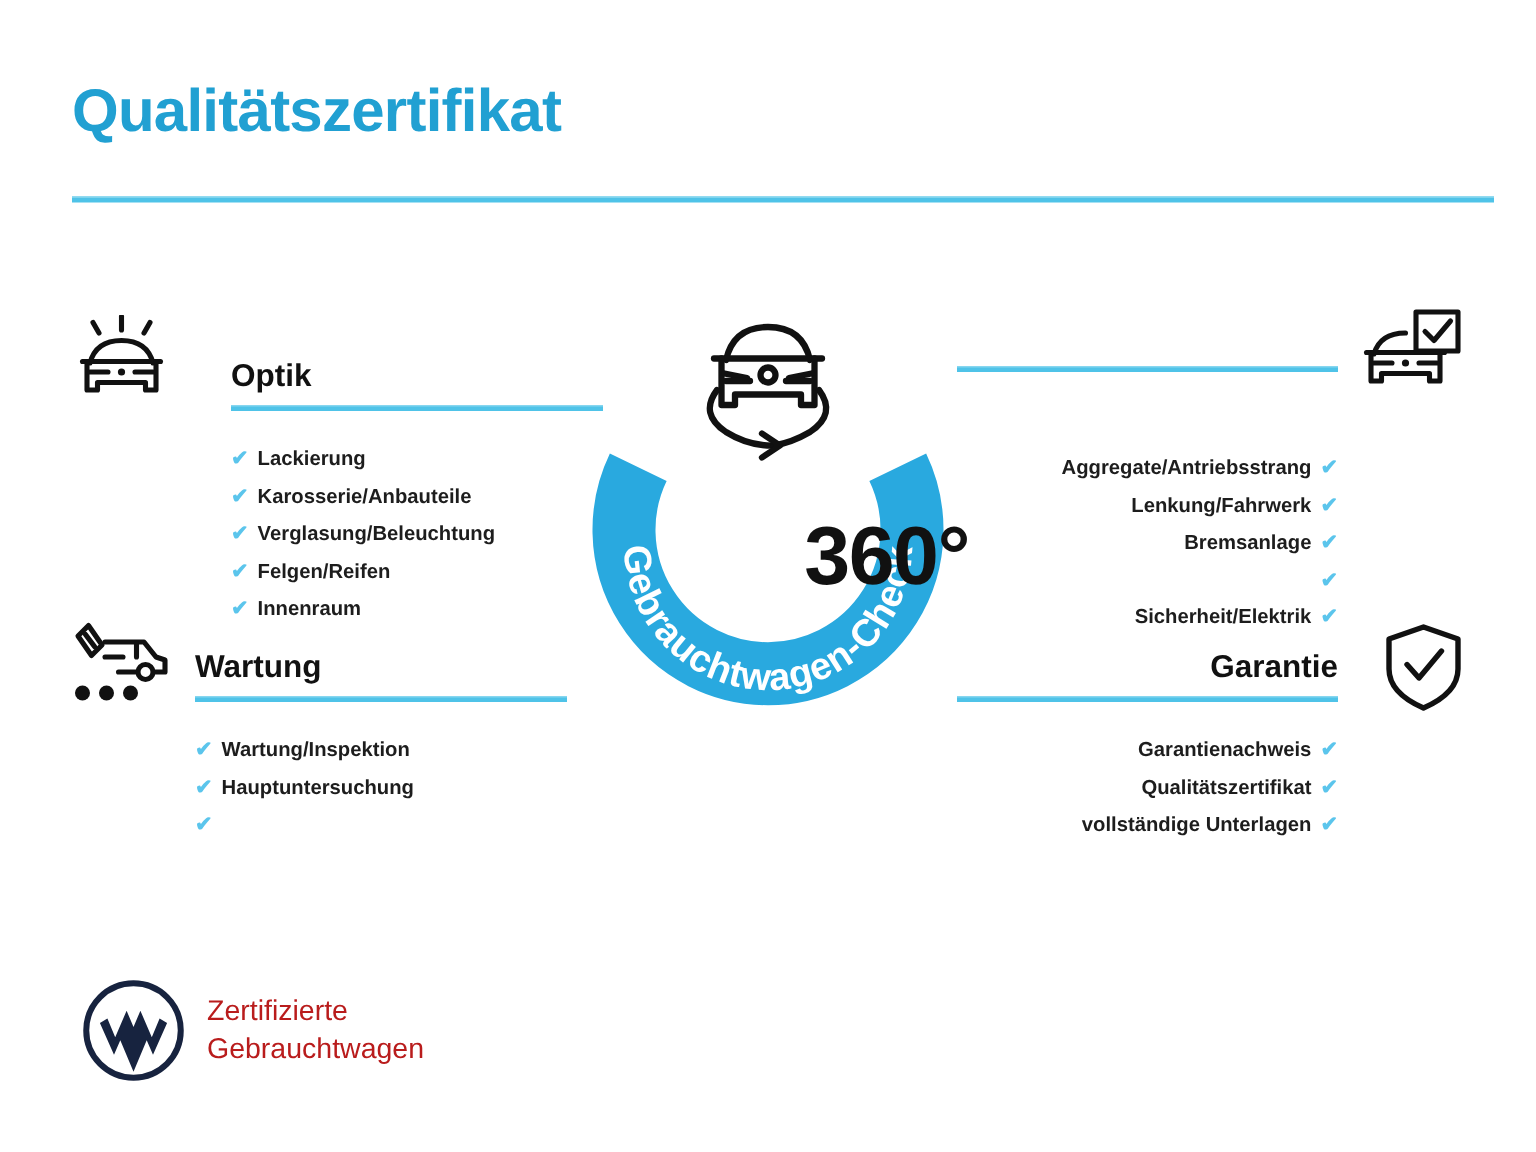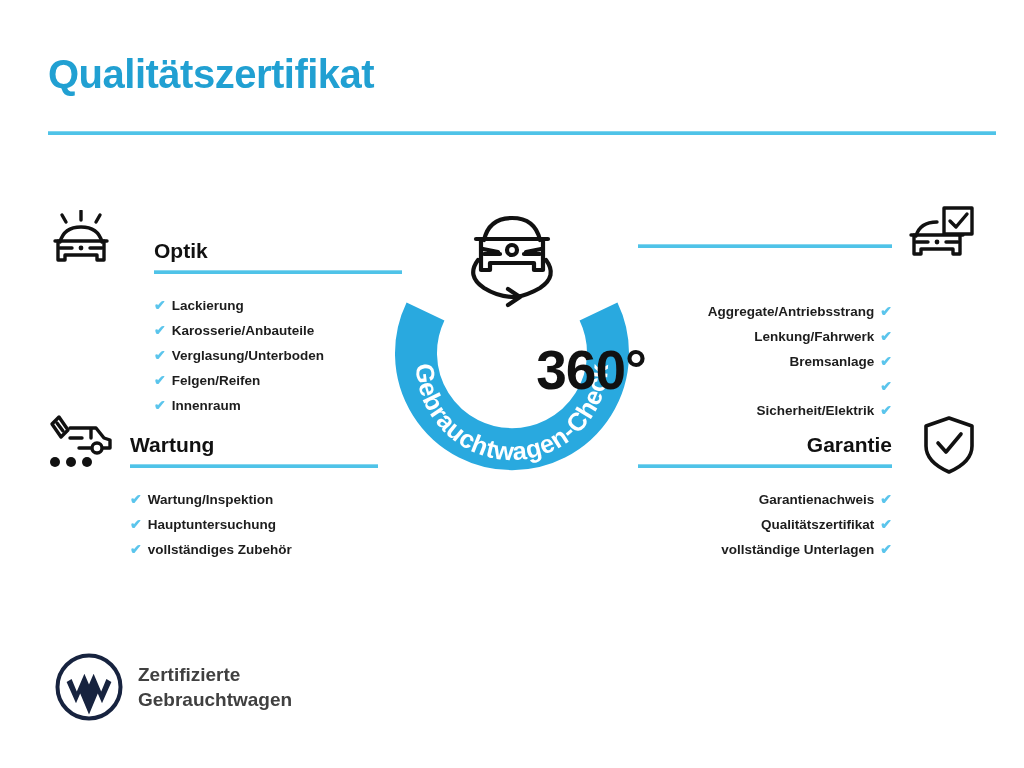--- a/index.html
+++ b/index.html
@@ -144,22 +144,22 @@
     position: absolute;
     left: 54px;
     top: 652px;
     display: flex;
     align-items: center;
   }
   .vw-mark { width: 70px; height: 70px; }
   .brand-text {
     margin-left: 14px;
     font-size: 19px;
-    font-weight: bold;
-    color: #404040;
+    font-weight: normal;
+    color: #b91c1c;
     line-height: 25px;
     white-space: nowrap;
   }
 </style>
 </head>
 <body>
 
 <div class="page">
 
   <div class="page-title">Qualitätszertifikat</div>
@@ -229,21 +229,21 @@
       <li>
           <span class="check">✔</span>
           <span>Lackierung</span>
         </li>
       <li>
           <span class="check">✔</span>
           <span>Karosserie/Anbauteile</span>
         </li>
       <li>
           <span class="check">✔</span>
-          <span>Verglasung/Unterboden</span>
+          <span>Verglasung/Beleuchtung</span>
         </li>
       <li>
           <span class="check">✔</span>
           <span>Felgen/Reifen</span>
         </li>
       <li>
           <span class="check">✔</span>
           <span>Innenraum</span>
         </li>
     </ul>
@@ -258,21 +258,20 @@
       <li>
           <span class="check">✔</span>
           <span>Wartung/Inspektion</span>
         </li>
       <li>
           <span class="check">✔</span>
           <span>Hauptuntersuchung</span>
         </li>
       <li>
           <span class="check">✔</span>
-          <span>vollständiges Zubehör</span>
         </li>
     </ul>
   </div>
 
   <div class="section sec-right" id="sec-technik">
     <div class="section-head">
       <div class="section-rule"></div>
     </div>
     <ul class="section-list">
       <li>

